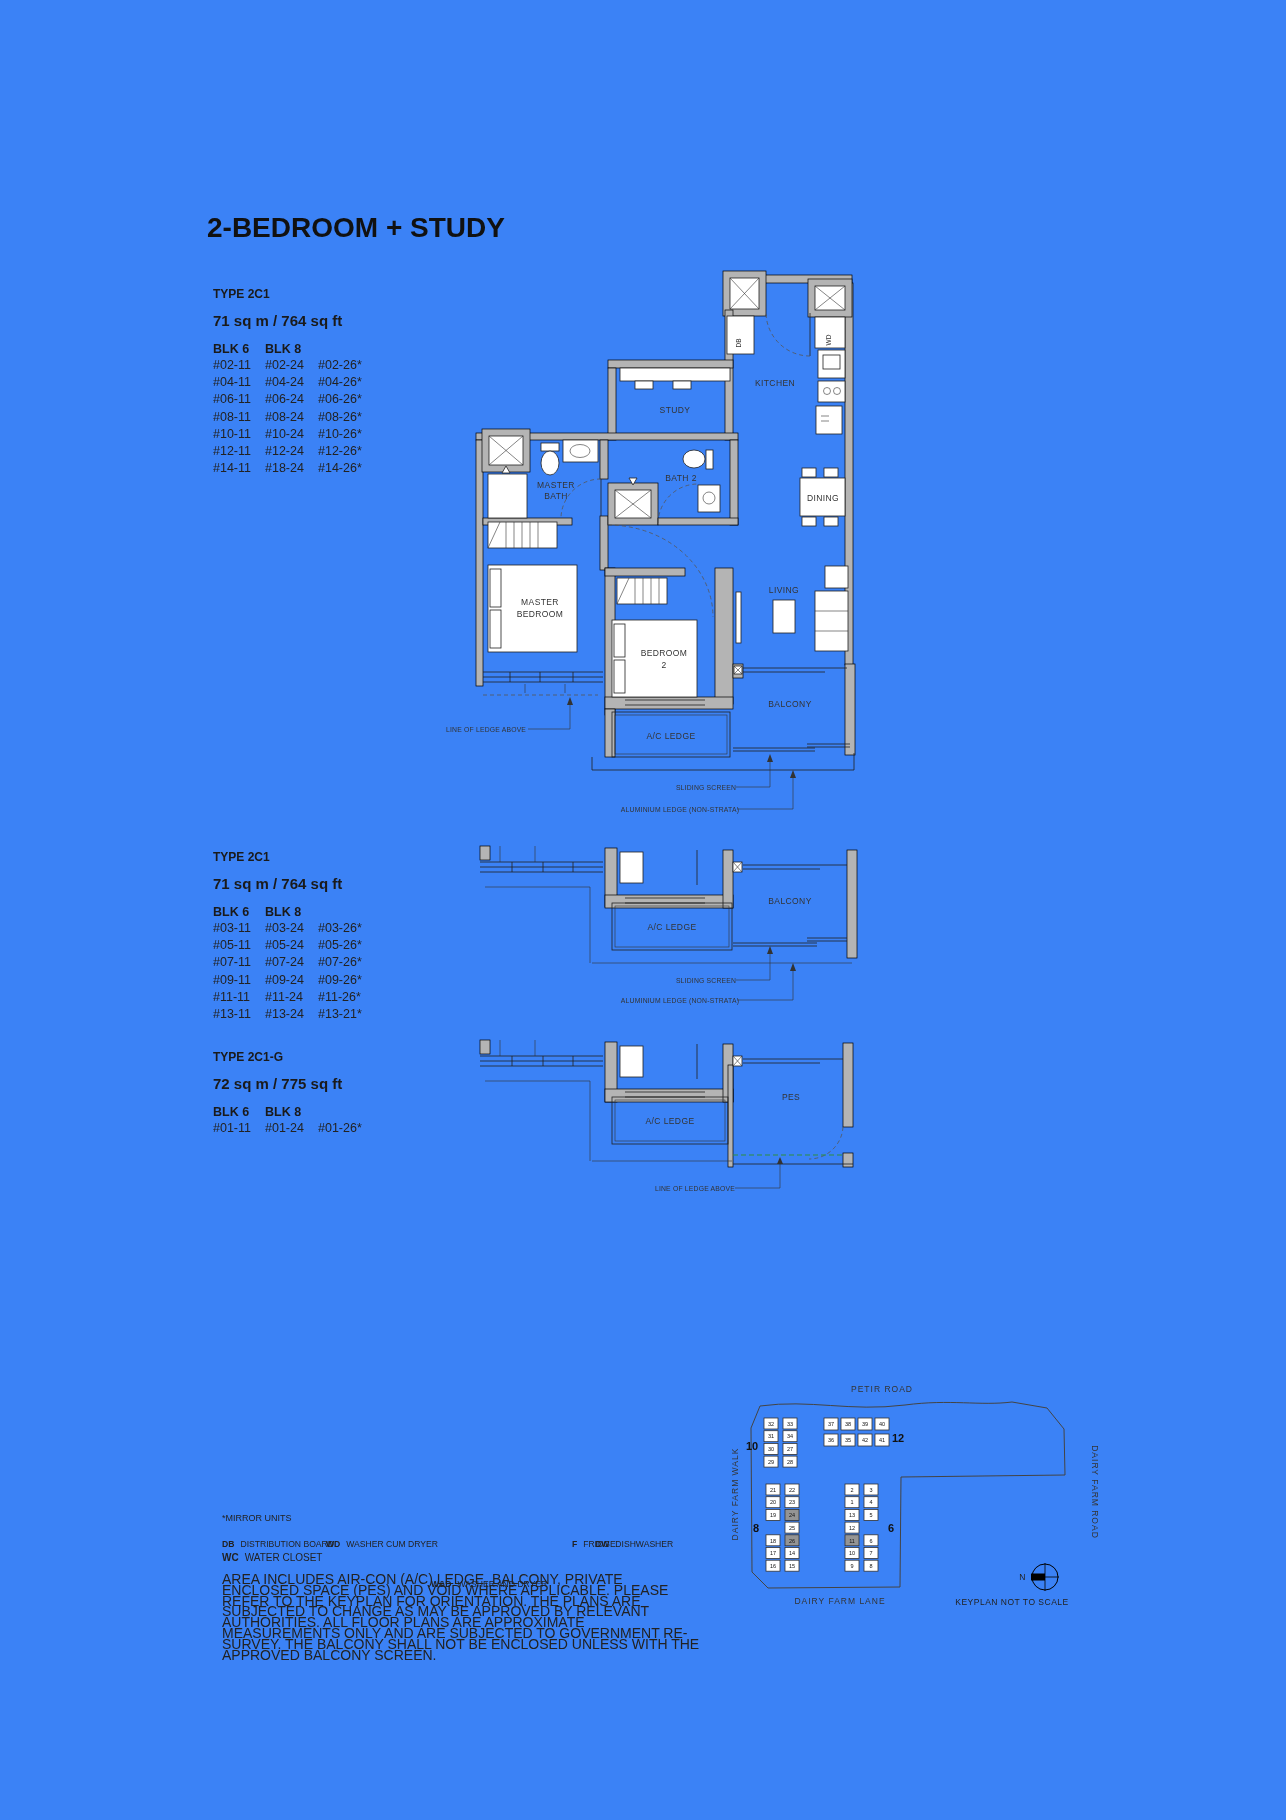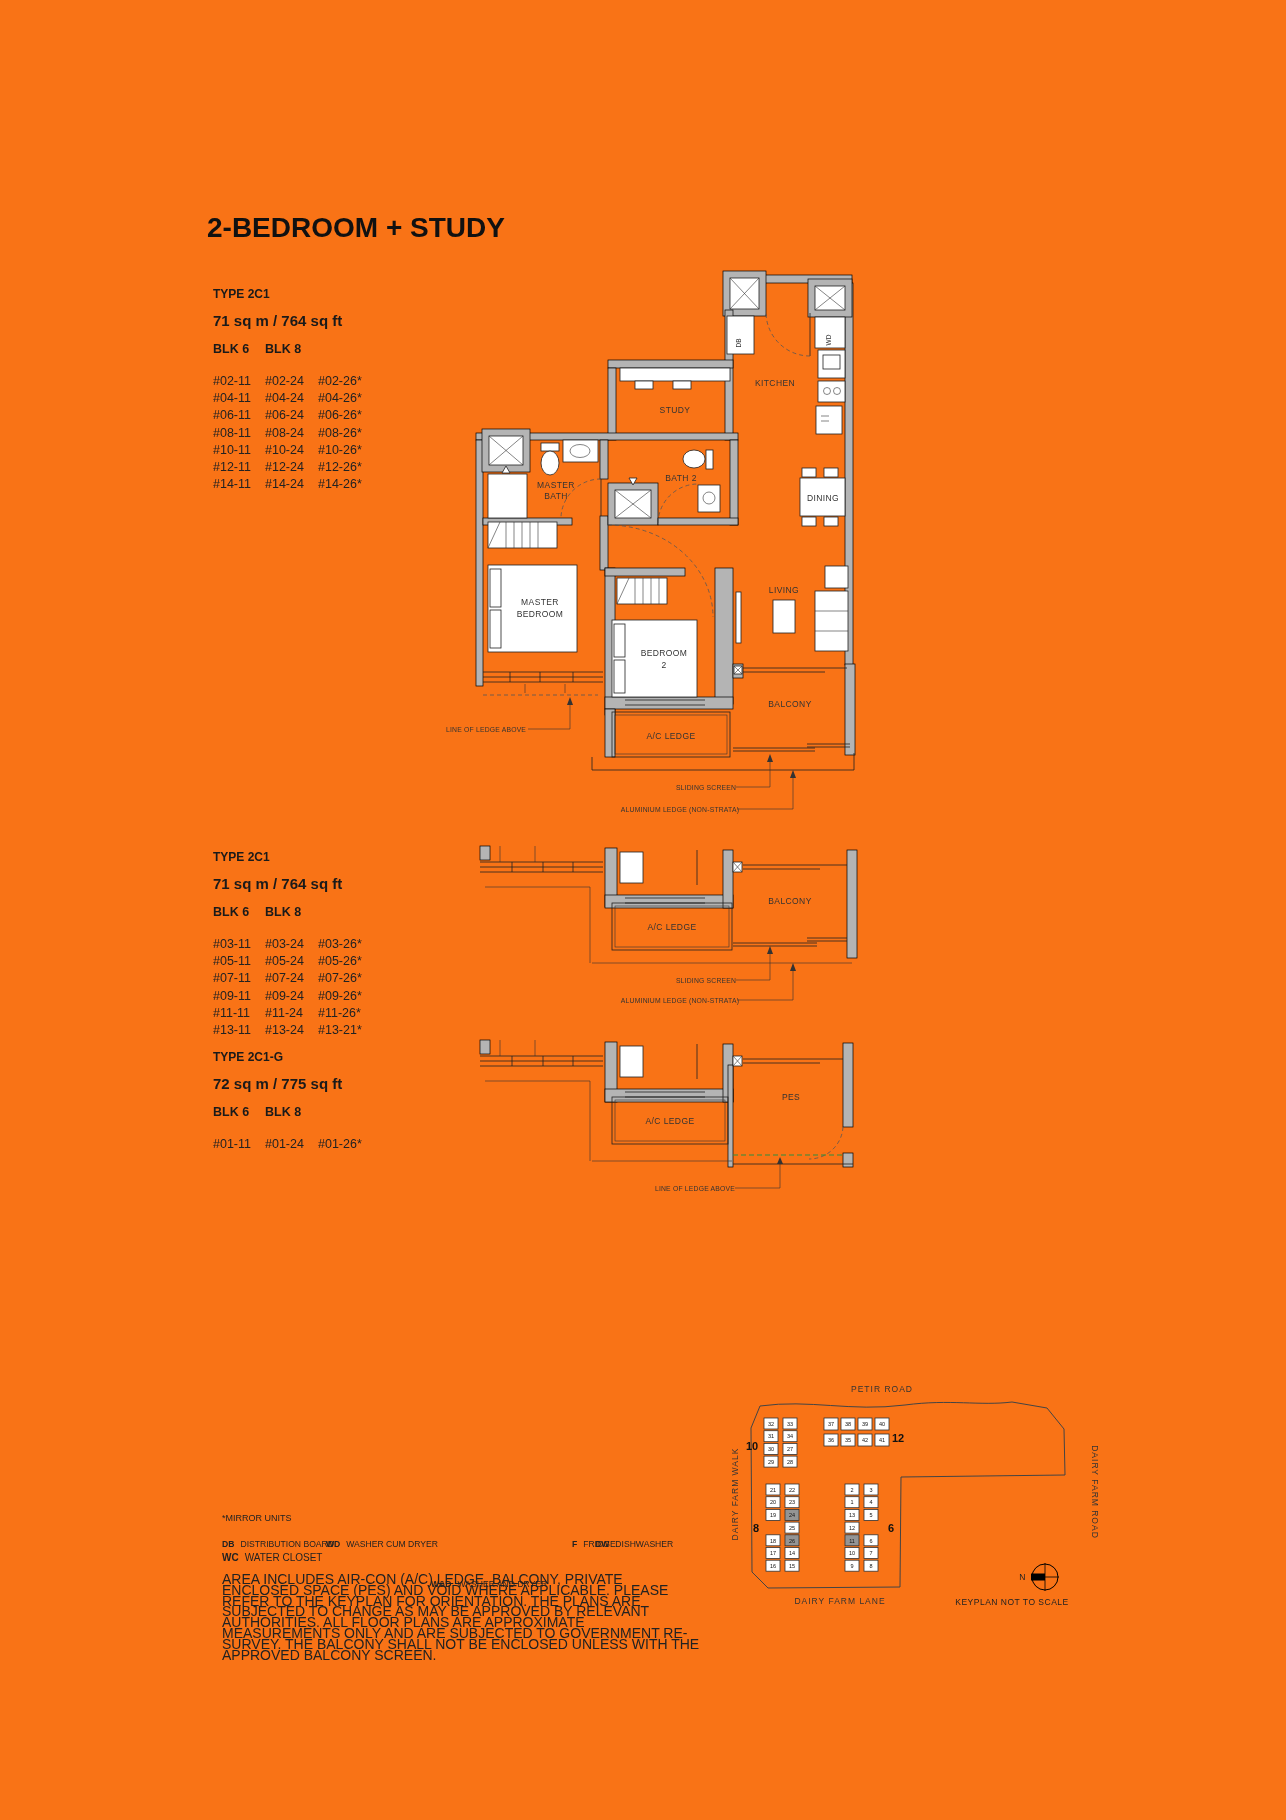--- a/index.html
+++ b/index.html
@@ -1,25 +1,25 @@
 <!DOCTYPE html>
 <html><head>
 <meta charset="utf-8">
 <style>
   html,body{margin:0;padding:0;background:#fff;}
-  .page{position:relative;width:1286px;height:1820px;background:#f97316;overflow:hidden;
+  .page{position:relative;width:1286px;height:1820px;background:#3b82f6;overflow:hidden;
         font-family:"Liberation Sans",sans-serif;color:#1a1a1a;}
   .title{position:absolute;left:207px;top:212px;margin:0;font-size:28px;font-weight:bold;color:#111;}
   .sec{position:absolute;left:213px;}
   .sec .type{font-size:12px;font-weight:bold;line-height:22px;}
   .sec .area{font-size:15px;font-weight:bold;line-height:17px;margin-top:7px;}
   .hdr-row{display:flex;margin-top:13px;font-size:12.5px;font-weight:bold;line-height:15px;}
   .hdr-row span:nth-child(1){width:52px;}
   .hdr-row span:nth-child(2){width:53px;}
-  .units{margin-top:16px;}
+  .units{margin-top:0;}
   .unit-row{display:flex;font-size:12.5px;line-height:17.2px;color:#222;}
   .unit-cell{display:inline-block;}
   .unit-cell:nth-child(1){width:52px;}
   .unit-cell:nth-child(2){width:53px;}
   .unit-cell:nth-child(3){width:70px;}
   .plan{position:absolute;}
   
   .w{fill:#b4b4b4;stroke:#000;stroke-width:.7;}
   .fx{fill:#fff;stroke:#222;stroke-width:.8;}
   .ln{stroke:#222;stroke-width:.8;fill:none;}
@@ -86,21 +86,21 @@
           <span class="unit-cell">#10-24</span>
           <span class="unit-cell">#10-26*</span>
         </div>
         <div class="unit-row">
           <span class="unit-cell">#12-11</span>
           <span class="unit-cell">#12-24</span>
           <span class="unit-cell">#12-26*</span>
         </div>
         <div class="unit-row">
           <span class="unit-cell">#14-11</span>
-          <span class="unit-cell">#14-24</span>
+          <span class="unit-cell">#18-24</span>
           <span class="unit-cell">#14-26*</span>
         </div>
       </div>
   </section>
 
   <section class="sec" style="top:846px">
     <div class="type">TYPE 2C1</div>
     <div class="area">71 sq m / 764 sq ft</div>
     <div class="hdr-row">
       <span>BLK 6</span>

